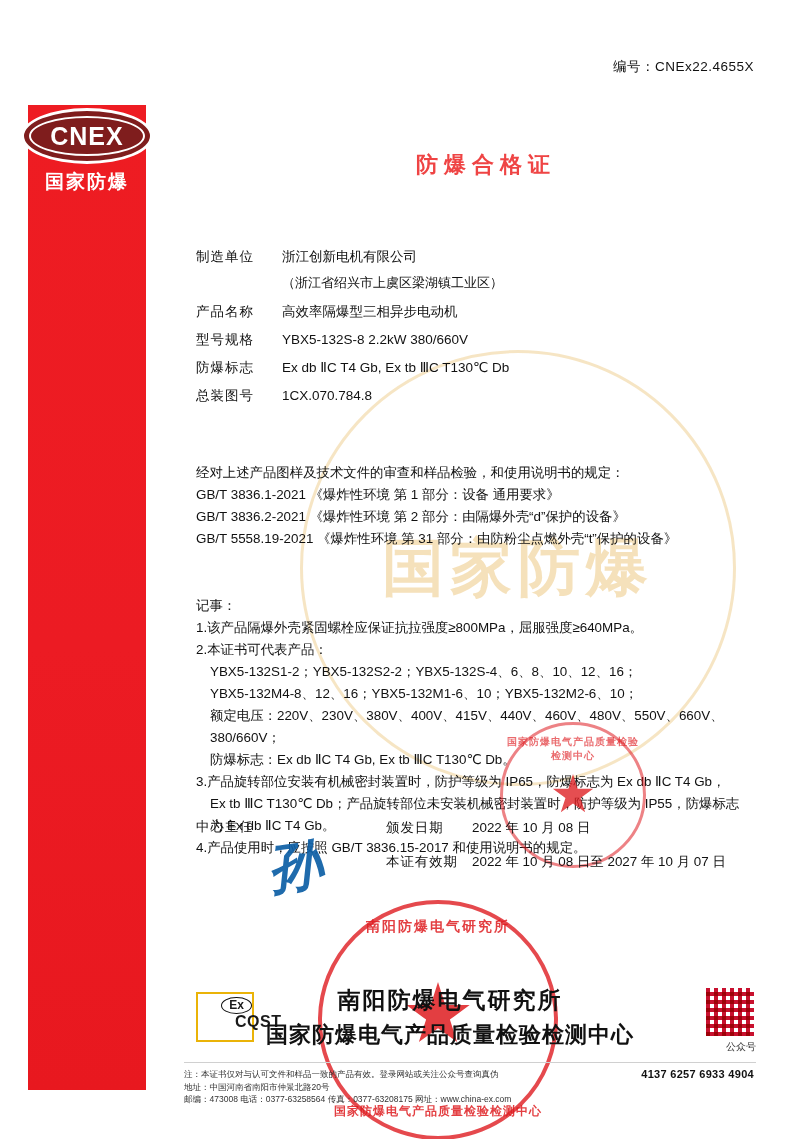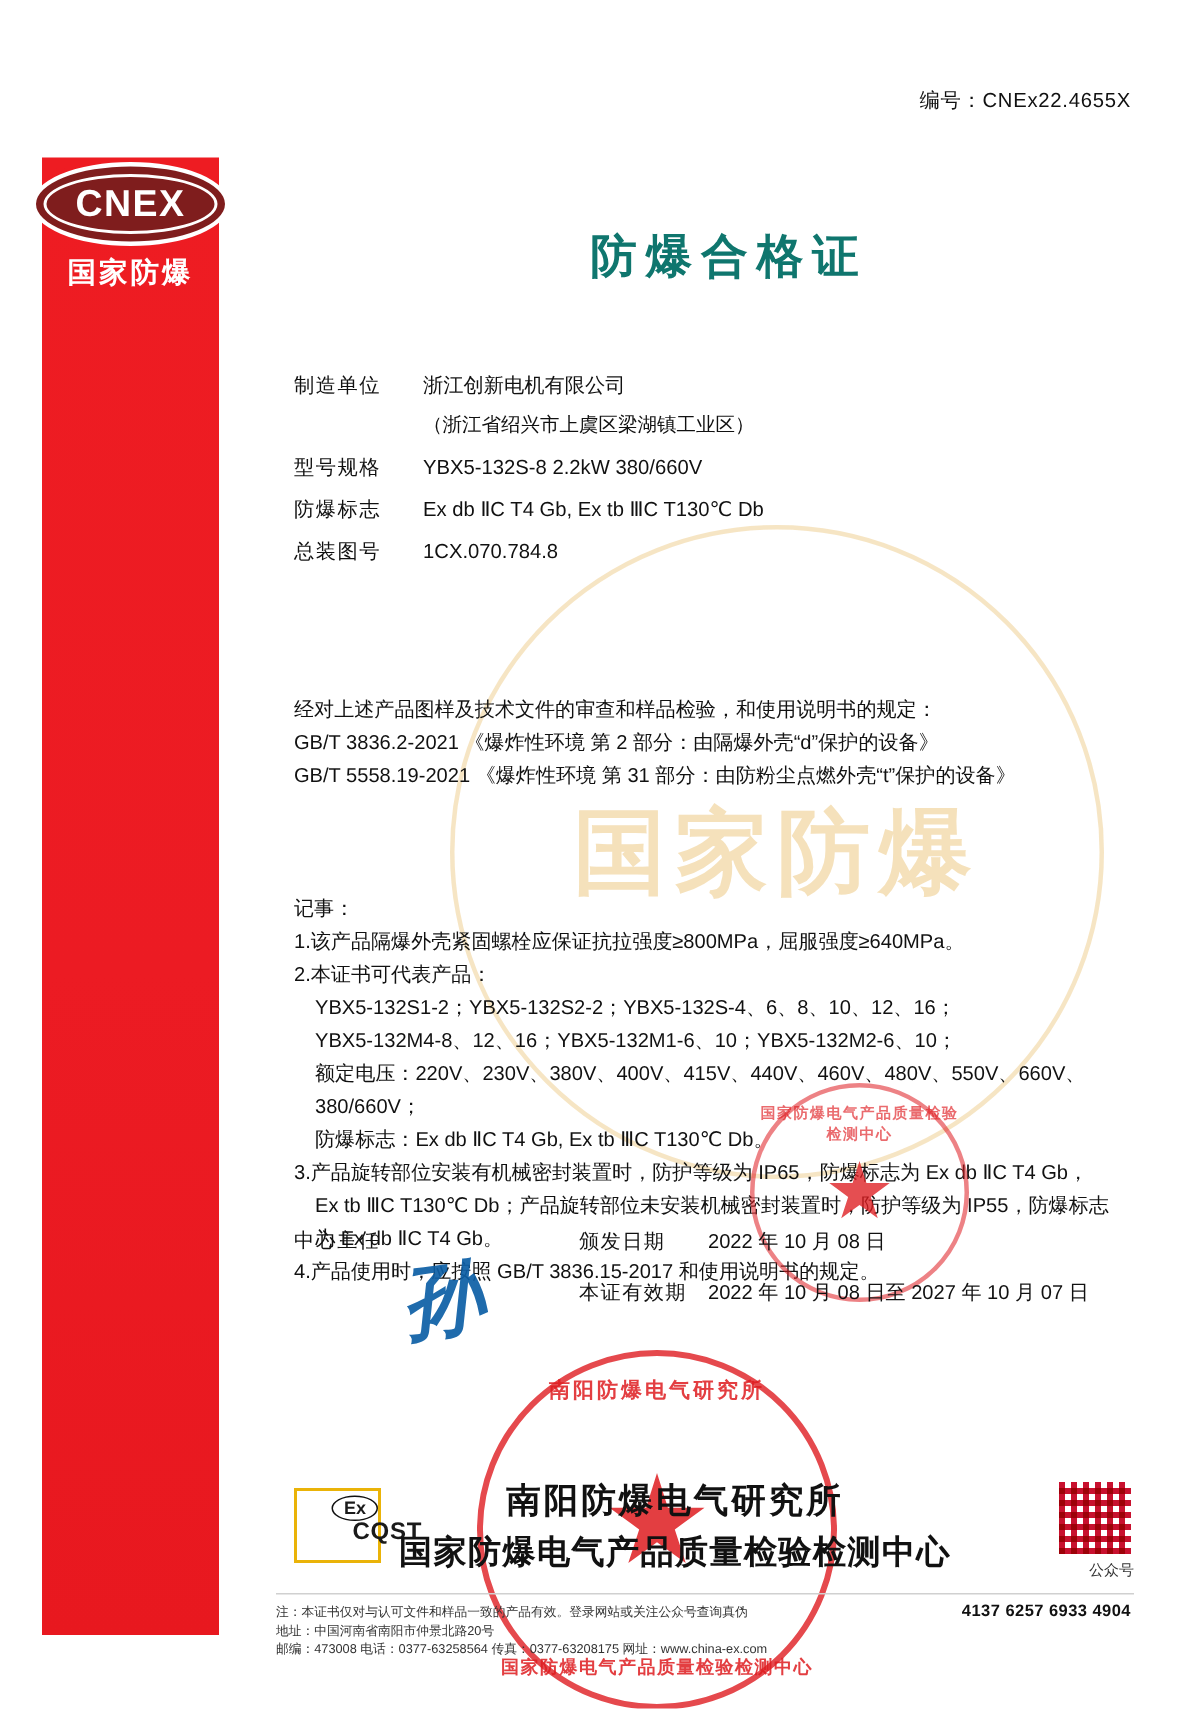--- a/index.html
+++ b/index.html
@@ -47,21 +47,21 @@
   }
 
   
   .doc-no{
     position:absolute;right:46px;top:58px;
     font-size:13.5px;color:#111;letter-spacing:.5px;
   }
   .title{
     position:absolute;left:186px;top:150px;width:600px;
     text-align:center;
-    font-size:31px;font-weight:bold;letter-spacing:6px;color:#0f766e;
+    font-size:22px;font-weight:bold;letter-spacing:6px;color:#ef4444;
   }
 
   
   .fields{position:absolute;left:196px;top:246px;width:566px;}
   .frow{display:flex;margin-bottom:7px;font-size:13.5px;line-height:21px;}
   .flabel{width:86px;flex:0 0 86px;letter-spacing:1px;color:#111;}
   .fval{flex:1;color:#111;}
   .fsub{margin:2px 0 9px 86px;font-size:13px;color:#111;}
 
   
@@ -205,35 +205,40 @@
 
   <div class="watermark">国家防爆</div>
 
   <div class="fields">
     <div class="frow">
         <div class="flabel">制造单位</div>
         <div class="fval">浙江创新电机有限公司</div>
       </div>
     <div class="fsub">（浙江省绍兴市上虞区梁湖镇工业区）</div>
     <div class="frow">
+        <div class="flabel">产品名称</div>
+        <div class="fval">高效率隔爆型三相异步电动机</div>
+      </div>
+    <div class="frow">
         <div class="flabel">型号规格</div>
         <div class="fval">YBX5-132S-8   2.2kW   380/660V</div>
       </div>
     <div class="frow">
         <div class="flabel">防爆标志</div>
         <div class="fval">Ex db ⅡC T4 Gb, Ex tb ⅢC T130℃ Db</div>
       </div>
     <div class="frow">
         <div class="flabel">总装图号</div>
         <div class="fval">1CX.070.784.8</div>
       </div>
   </div>
 
   <div class="para std-block">
     <p>经对上述产品图样及技术文件的审查和样品检验，和使用说明书的规定：</p>
+    <p>GB/T 3836.1-2021 《爆炸性环境  第 1 部分：设备  通用要求》</p>
     <p>GB/T 3836.2-2021 《爆炸性环境  第 2 部分：由隔爆外壳“d”保护的设备》</p>
     <p>GB/T 5558.19-2021 《爆炸性环境  第 31 部分：由防粉尘点燃外壳“t”保护的设备》</p>
   </div>
 
   <div class="para notes-block">
     <p>记事：</p>
     <p>1.该产品隔爆外壳紧固螺栓应保证抗拉强度≥800MPa，屈服强度≥640MPa。</p>
     <p>2.本证书可代表产品：</p>
     <p class="indent1">YBX5-132S1-2；YBX5-132S2-2；YBX5-132S-4、6、8、10、12、16；</p>
     <p class="indent1">YBX5-132M4-8、12、16；YBX5-132M1-6、10；YBX5-132M2-6、10；</p>

